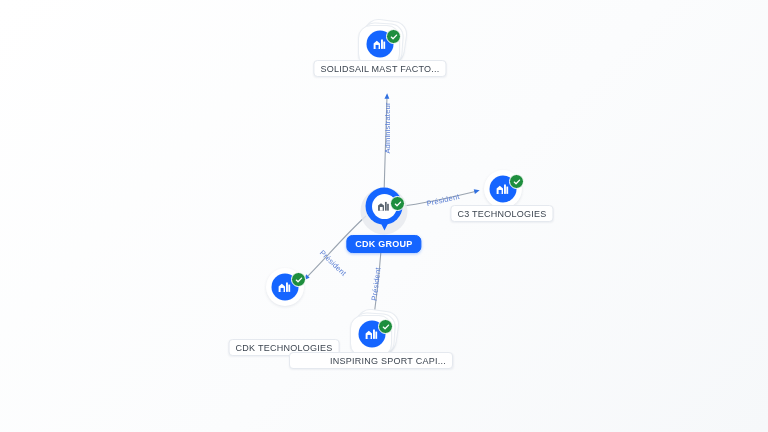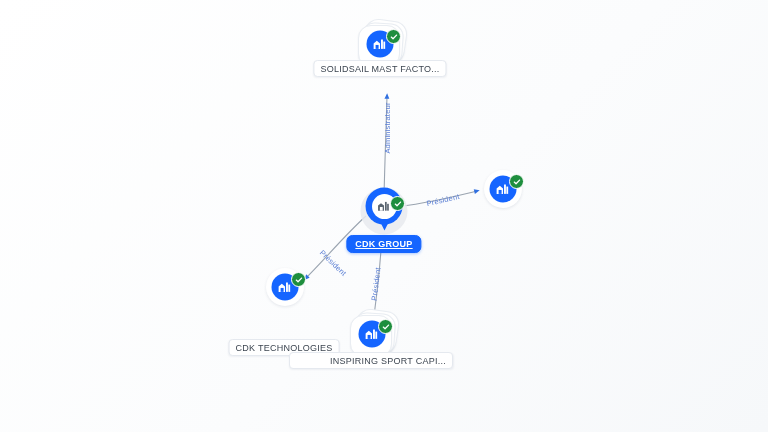--- a/index.html
+++ b/index.html
@@ -178,21 +178,20 @@
     box-shadow: 0 1px 2px rgba(20,40,80,0.06);
   }
   .node-label.selected {
     background: #1565ff;
     color: #ffffff;
     font-weight: bold;
     border: 1px solid #1565ff;
     border-radius: 6px;
     padding: 3px 8px;
     box-shadow: 0 1px 3px rgba(21,101,255,0.35);
-    text-decoration: underline;
   }
 </style>
 </head>
 <body>
 
 <div id="canvas">
 
   <svg id="edge-layer" viewBox="0 0 768 432" xmlns="http://www.w3.org/2000/svg">
     <defs>
       <marker id="arrowBlue" markerWidth="6" markerHeight="6" refX="3" refY="3" orient="auto" markerUnits="strokeWidth">
@@ -252,20 +251,21 @@
           <rect x="3.3" y="9.0" width="3.2" height="4.2" fill="#1565ff"></rect>
         </svg>
       </div>
       <div class="badge" style="left:6px; top:-15px;">
         <svg width="8" height="8" viewBox="0 0 10 10" aria-hidden="true">
           <path d="M1.6,5.1 L3.8,7.2 L8.2,2.6" fill="none" stroke="#ffffff" stroke-width="1.6" stroke-linecap="round" stroke-linejoin="round"></path>
         </svg>
       </div>
     </div>
   </div>
+  <div class="node-label plain" style="left:502px; top:205px;">C3 TECHNOLOGIES</div>
 
   <div class="node" style="left:384px; top:211px;">
     <div class="node-visual">
       <div class="halo"></div>
       <div class="pin" style="transform: translate(-50%,-52%);">
         <div class="pin-tail"></div>
         <div class="pin-body"></div>
         <div class="pin-hole">
           <svg width="14" height="14" viewBox="0 0 16 16" aria-hidden="true">
             <path d="M1.2 7.4 L4.6 4.6 L8 7.4 L8 13.2 L1.2 13.2 Z" fill="#5b6570"></path>

